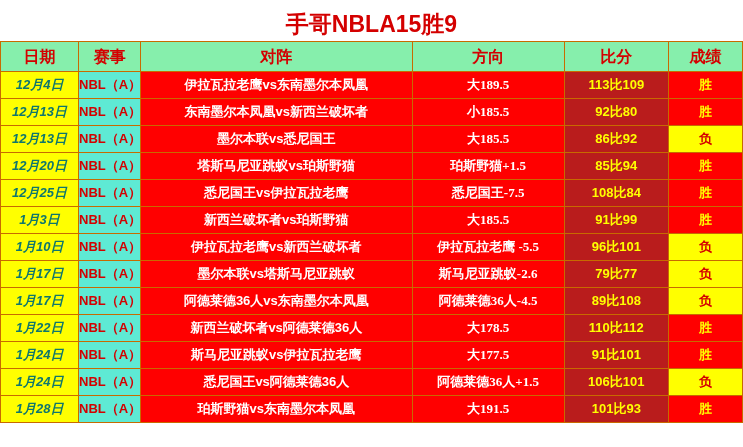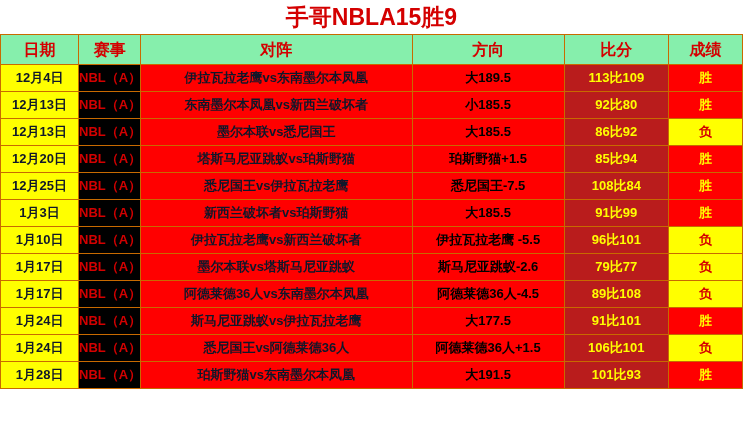--- a/index.html
+++ b/index.html
@@ -20,21 +20,21 @@
     background: #ffffff;
     box-sizing: border-box;
   }
   .title {
     text-align: center;
     color: #d40000;
     font-size: 23px;
     font-weight: bold;
     letter-spacing: 0px;
     line-height: 30px;
-    padding-top: 2px;
+    padding-top: 9px;
     padding-bottom: 2px;
     font-family: "Liberation Sans", sans-serif;
   }
   table.tbl {
     border-collapse: collapse;
     width: 743px;
     table-layout: fixed;
   }
   table.tbl td, table.tbl th {
     border: 1px solid #c86a00;
@@ -59,37 +59,39 @@
   
   .c0 { width: 78px; }
   .c1 { width: 62px; }
   .c2 { width: 271px; }
   .c3 { width: 152px; }
   .c4 { width: 104px; }
   .c5 { width: 74px; }
 
   .cell-date {
     background: #ffff00;
-    color: #0f172a;
-    font-size: 13px;
+    color: #0f766e;
+    font-size: 13px;
+    font-style: italic;
   }
   .cell-league {
-    background: #000000;
+    background: #5eead4;
     color: #d40000;
     font-size: 11px;
   }
   .cell-match {
     background: #ff0000;
-    color: #0f172a;
+    color: #ffffff;
     font-size: 13.5px;
   }
   .cell-dir {
     background: #ff0000;
-    color: #000000;
-    font-size: 13px;
+    color: #ffffff;
+    font-size: 13px;
+    font-family: Liberation Serif, serif;
   }
   .cell-score {
     background: #b91c1c;
     color: #ffff00;
     font-size: 13px;
   }
   .cell-result {
     font-size: 14px;
   }
   .res-win {
@@ -194,20 +196,28 @@
         </tr>
         <tr>
           <td class="cell-date">1月17日</td>
           <td class="cell-league">NBL（A）</td>
           <td class="cell-match">阿德莱德36人vs东南墨尔本凤凰</td>
           <td class="cell-dir">阿德莱德36人-4.5</td>
           <td class="cell-score">89比108</td>
           <td class="cell-result res-lose">负</td>
         </tr>
         <tr>
+          <td class="cell-date">1月22日</td>
+          <td class="cell-league">NBL（A）</td>
+          <td class="cell-match">新西兰破坏者vs阿德莱德36人</td>
+          <td class="cell-dir">大178.5</td>
+          <td class="cell-score">110比112</td>
+          <td class="cell-result res-win">胜</td>
+        </tr>
+        <tr>
           <td class="cell-date">1月24日</td>
           <td class="cell-league">NBL（A）</td>
           <td class="cell-match">斯马尼亚跳蚁vs伊拉瓦拉老鹰</td>
           <td class="cell-dir">大177.5</td>
           <td class="cell-score">91比101</td>
           <td class="cell-result res-win">胜</td>
         </tr>
         <tr>
           <td class="cell-date">1月24日</td>
           <td class="cell-league">NBL（A）</td>

